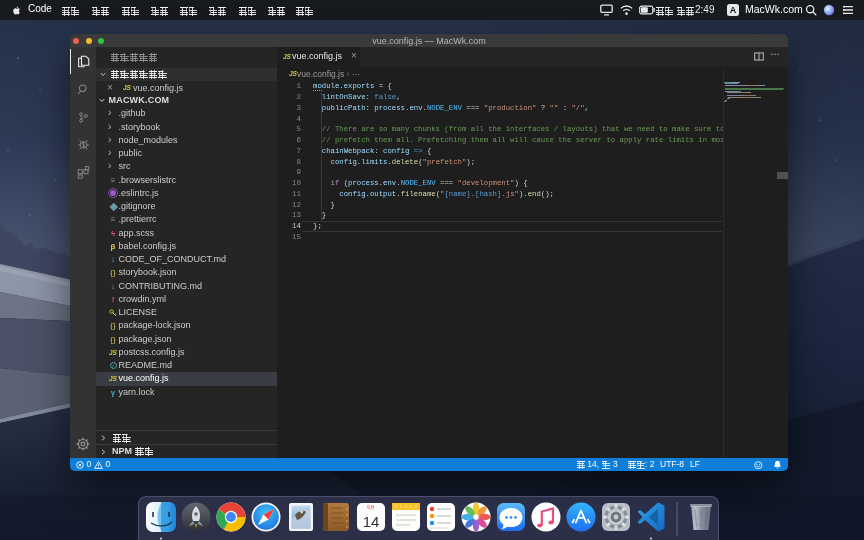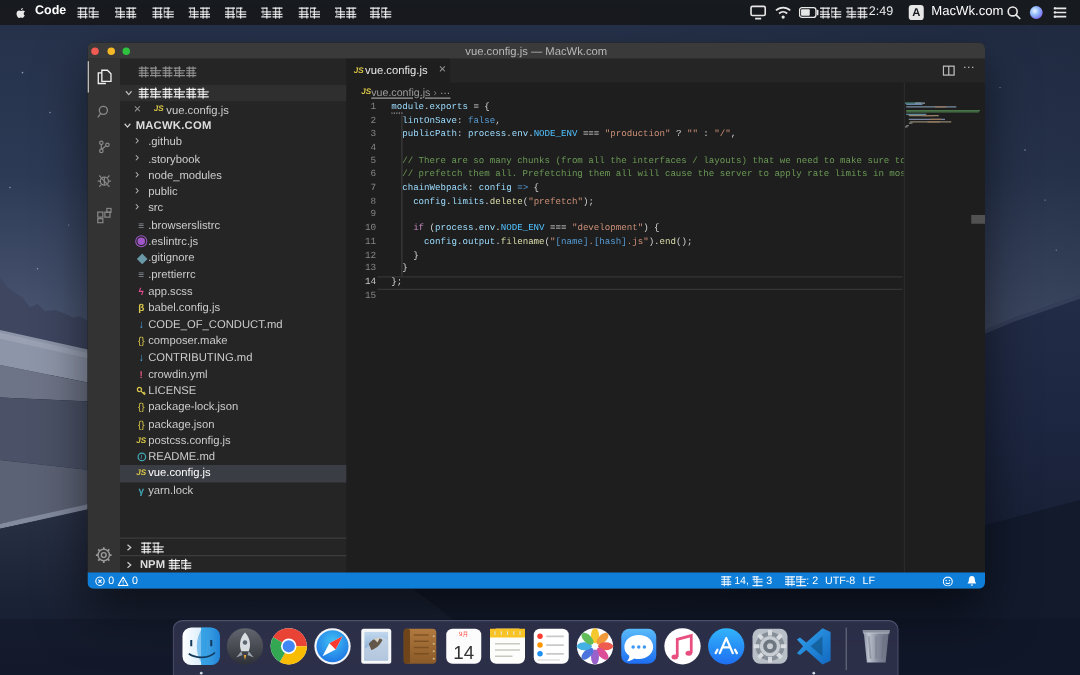--- a/index.html
+++ b/index.html
@@ -100,21 +100,21 @@
 
   <path d="M340,540 L864,400 L864,540 Z" fill="#121a2c"></path>
   <rect x="0" y="495" width="864" height="45" fill="rgba(14,20,34,0.35)"></rect>
 </svg>
 
 <div class="abs" style="left:0;top:0;width:864px;height:20px;background:rgba(23,25,30,0.95);color:#ededed;font-size:10px;">
 
   <svg class="abs" style="left:11px;top:5px" width="11" height="11" viewBox="0 0 16 16">
     <path fill="#e8e8e8" d="M11.6,8.6c0-1.7,1.4-2.5,1.4-2.5s-0.8-1.2-2.3-1.2c-1,0-1.7,0.5-2.2,0.5C8,5.4,7.2,4.9,6.3,4.9 c-1.6,0-3.1,1.4-3.1,3.8c0,2.5,1.9,5,3,5c0.7,0,1.1-0.5,2-0.5c0.9,0,1.2,0.5,2,0.5c1,0,2.4-2.2,2.6-3.1C12.7,10.5,11.6,10.1,11.6,8.6z M9.9,3.7c0.6-0.7,0.7-1.7,0.7-1.7S9.5,2.1,8.9,2.8C8.3,3.4,8.2,4.4,8.2,4.4S9.3,4.4,9.9,3.7z"></path>
   </svg>
-  <span class="abs" style="left:28px;top:3px;font-weight:bold;color:#fff;">Code</span>
+  <span class="abs" style="left:28px;top:3px;font-weight:normal;color:#fff;">Code</span>
   <span class="abs" style="left:62px;top:5px"><i class="cj mb-cj"></i><i class="cj mb-cj d"></i></span>
   <span class="abs" style="left:92px;top:5px"><i class="cj mb-cj d"></i><i class="cj mb-cj"></i></span>
   <span class="abs" style="left:122px;top:5px"><i class="cj mb-cj"></i><i class="cj mb-cj d"></i></span>
   <span class="abs" style="left:151px;top:5px"><i class="cj mb-cj d"></i><i class="cj mb-cj"></i></span>
   <span class="abs" style="left:180px;top:5px"><i class="cj mb-cj"></i><i class="cj mb-cj d"></i></span>
   <span class="abs" style="left:209px;top:5px"><i class="cj mb-cj d"></i><i class="cj mb-cj"></i></span>
   <span class="abs" style="left:239px;top:5px"><i class="cj mb-cj"></i><i class="cj mb-cj d"></i></span>
   <span class="abs" style="left:268px;top:5px"><i class="cj mb-cj d"></i><i class="cj mb-cj"></i></span>
   <span class="abs" style="left:296px;top:5px"><i class="cj mb-cj"></i><i class="cj mb-cj d"></i></span>
 
@@ -270,21 +270,21 @@
     <div class="row" style="top:192.9px">
           <span class="fi" style="color:#d9c64b;font-weight:bold">β</span>
           <span class="nm">babel.config.js</span>
         </div>
     <div class="row" style="top:206.15px">
           <span class="fi" style="color:#4a9ed4;font-weight:bold;font-size:9px">↓</span>
           <span class="nm">CODE_OF_CONDUCT.md</span>
         </div>
     <div class="row" style="top:219.4px">
           <span class="fi" style="color:#d9c64b">{}</span>
-          <span class="nm">composer.make</span>
+          <span class="nm">storybook.json</span>
         </div>
     <div class="row" style="top:232.65px">
           <span class="fi" style="color:#4a9ed4;font-weight:bold;font-size:9px">↓</span>
           <span class="nm">CONTRIBUTING.md</span>
         </div>
     <div class="row" style="top:245.9px">
           <span class="fi" style="color:#e0567a;font-weight:bold">!</span>
           <span class="nm">crowdin.yml</span>
         </div>
     <div class="row" style="top:259.15px">
@@ -340,21 +340,21 @@
   <span class="js-badge" style="left:213px;top:18.5px;">JS</span>
   <span class="abs" style="left:222px;top:12.5px;line-height:19px;font-size:9px;color:#e8e8e8;">vue.config.js</span>
   <span class="abs" style="left:281px;top:12.5px;line-height:18px;font-size:10px;color:#9a9a9a;">×</span>
   <svg class="abs" style="left:684px;top:17.5px" width="10" height="9" viewBox="0 0 14 12">
     <rect x="1" y="1" width="12" height="10" fill="none" stroke="#bdbdbd" stroke-width="1.4"></rect>
     <path d="M7,1 V11" stroke="#bdbdbd" stroke-width="1.4"></path>
   </svg>
   <span class="abs" style="left:700px;top:11.5px;font-size:10px;color:#c5c5c5;">…</span>
 
   <span class="js-badge" style="left:219px;top:36px;">JS</span>
-  <span class="abs" style="left:227px;top:31.5px;line-height:16px;font-size:8.5px;color:#9d9d9d;text-decoration:underline;">vue.config.js <span style="color:#777">›</span> <span style="position:relative;top:-2px">…</span></span>
+  <span class="abs" style="left:227px;top:31.5px;line-height:16px;font-size:8.5px;color:#9d9d9d;">vue.config.js <span style="color:#777">›</span> <span style="position:relative;top:-2px">…</span></span>
 
   <div class="abs" style="left:232px;top:187.1px;width:420px;height:10.75px;border-top:1px solid #353535;border-bottom:1px solid #353535;"></div>
   <div class="abs" style="left:250.5px;top:58.1px;width:1px;height:129px;background:#3a3a3a;"></div>
   <div class="ln" style="left:205px;top:47.4px">1</div>
   <div class="ln" style="left:205px;top:58.15px">2</div>
   <div class="ln" style="left:205px;top:68.9px">3</div>
   <div class="ln" style="left:205px;top:79.65px">4</div>
   <div class="ln" style="left:205px;top:90.4px">5</div>
   <div class="ln" style="left:205px;top:101.15px">6</div>
   <div class="ln" style="left:205px;top:111.9px">7</div>

